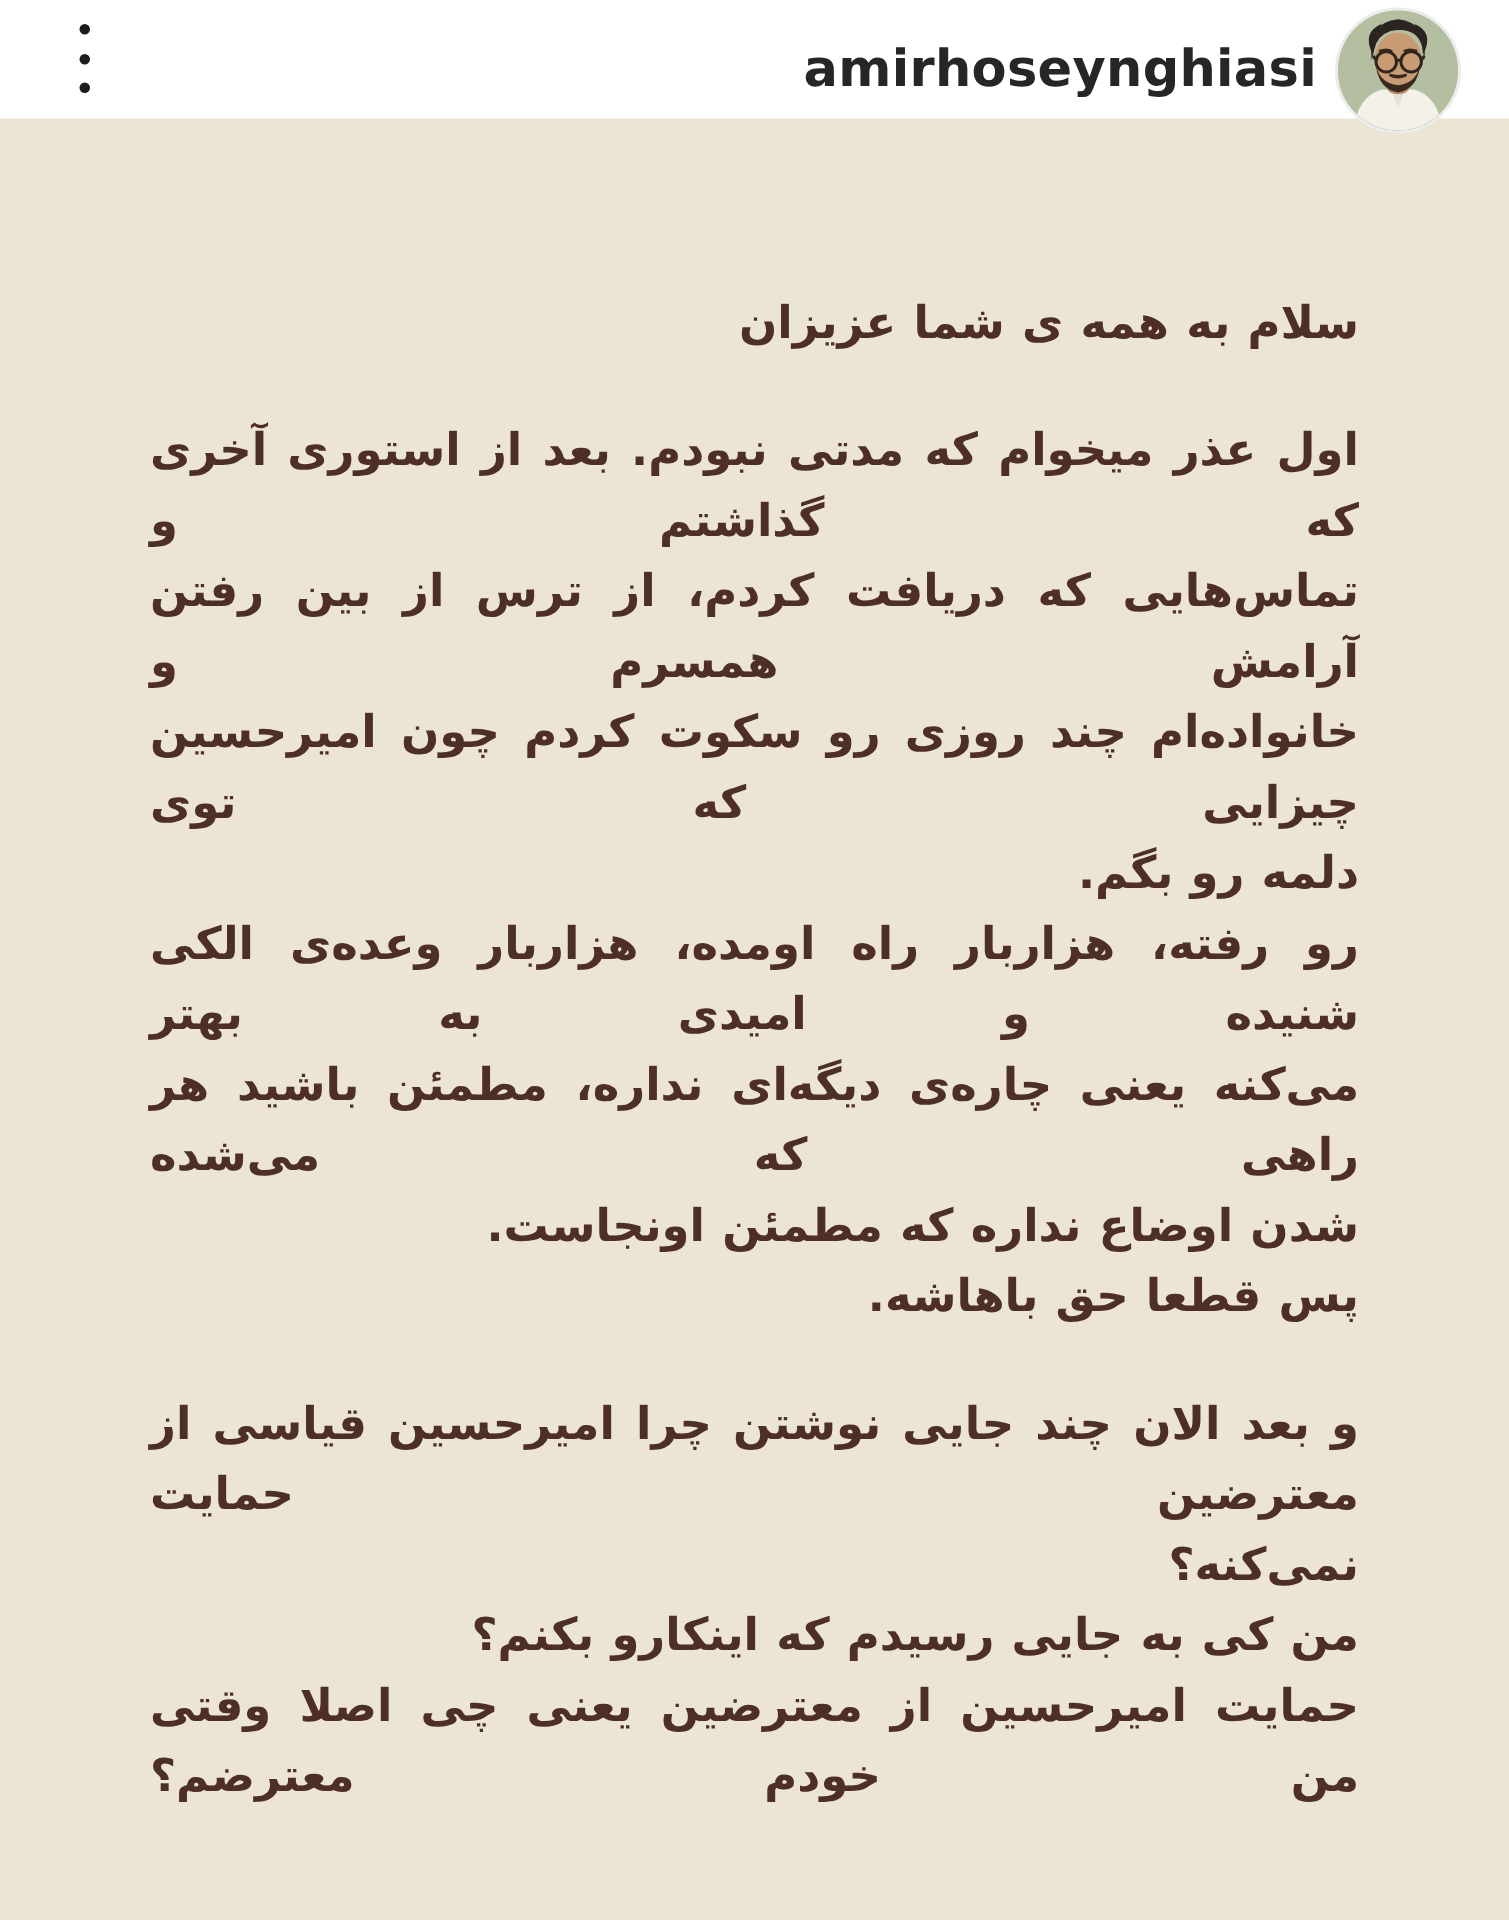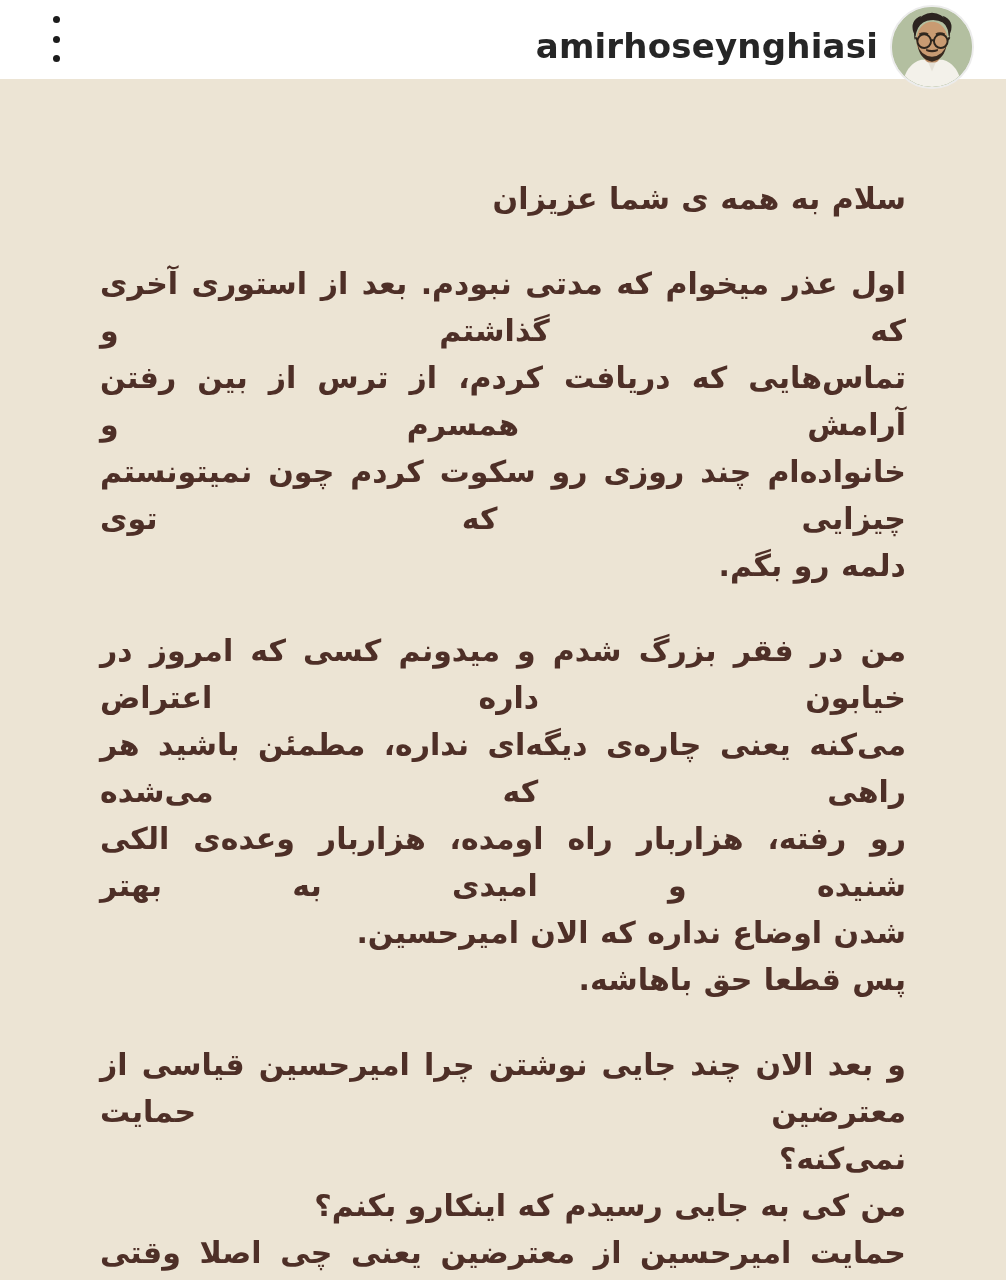--- a/index.html
+++ b/index.html
@@ -40,21 +40,21 @@
     position:absolute; right:32px; top:5px;
     width:84px; height:84px; border-radius:50%;
     background: var(--avatar-bg, #b3bfa0);
     border:2px solid #ececec;
     overflow:hidden; cursor:pointer;
   }
   .avatar svg { display:block; width:100%; height:100%; }
 
   
   .post {
-    position:absolute; top:88px; left:0;
+    position:absolute; top:105px; left:0;
     width:1006px; height:845px;
     padding:87px 100px 0 100px;
     direction:rtl;
     unicode-bidi:embed;
   }
   .line {
     font-size:30px;
     font-weight:700;
     line-height:47px;
     color: var(--text, #4e2f27);
@@ -115,24 +115,23 @@
         <path d="M26 38 Q28 54 41 56 Q54 54 56 38 Q53 50 41 51 Q29 50 26 38 Z" fill="#382a1f"></path>
       </g>
     </svg>
   </div>
 </div>
 
 <div class="post">
     <div class="line">سلام به همه ی شما عزیزان</div>
     <div class="line justify gap">اول عذر میخوام که مدتی نبودم. بعد از استوری آخری که گذاشتم و</div>
     <div class="line justify">تماس‌هایی که دریافت کردم، از ترس از بین رفتن آرامش همسرم و</div>
-    <div class="line justify">خانواده‌ام چند روزی رو سکوت کردم چون نمیتونستم چیزایی که توی</div>
+    <div class="line justify">خانواده‌ام چند روزی رو سکوت کردم چون امیرحسین چیزایی که توی</div>
     <div class="line">دلمه رو بگم.</div>
-    <div class="line justify gap">من در فقر بزرگ شدم و میدونم کسی که امروز در خیابون داره اعتراض</div>
+    <div class="line justify">رو رفته، هزاربار راه اومده، هزاربار وعده‌ی الکی شنیده و امیدی به بهتر</div>
     <div class="line justify">می‌کنه یعنی چاره‌ی دیگه‌ای نداره، مطمئن باشید هر راهی که می‌شده</div>
-    <div class="line justify">رو رفته، هزاربار راه اومده، هزاربار وعده‌ی الکی شنیده و امیدی به بهتر</div>
-    <div class="line">شدن اوضاع نداره که الان امیرحسین.</div>
+    <div class="line">شدن اوضاع نداره که مطمئن اونجاست.</div>
     <div class="line">پس قطعا حق باهاشه.</div>
     <div class="line justify gap">و بعد الان چند جایی نوشتن چرا امیرحسین قیاسی از معترضین حمایت</div>
     <div class="line">نمی‌کنه؟</div>
     <div class="line">من کی به جایی رسیدم که اینکارو بکنم؟</div>
     <div class="line justify">حمایت امیرحسین از معترضین یعنی چی اصلا وقتی من خودم معترضم؟</div>
   </div>
 
 </body></html>

